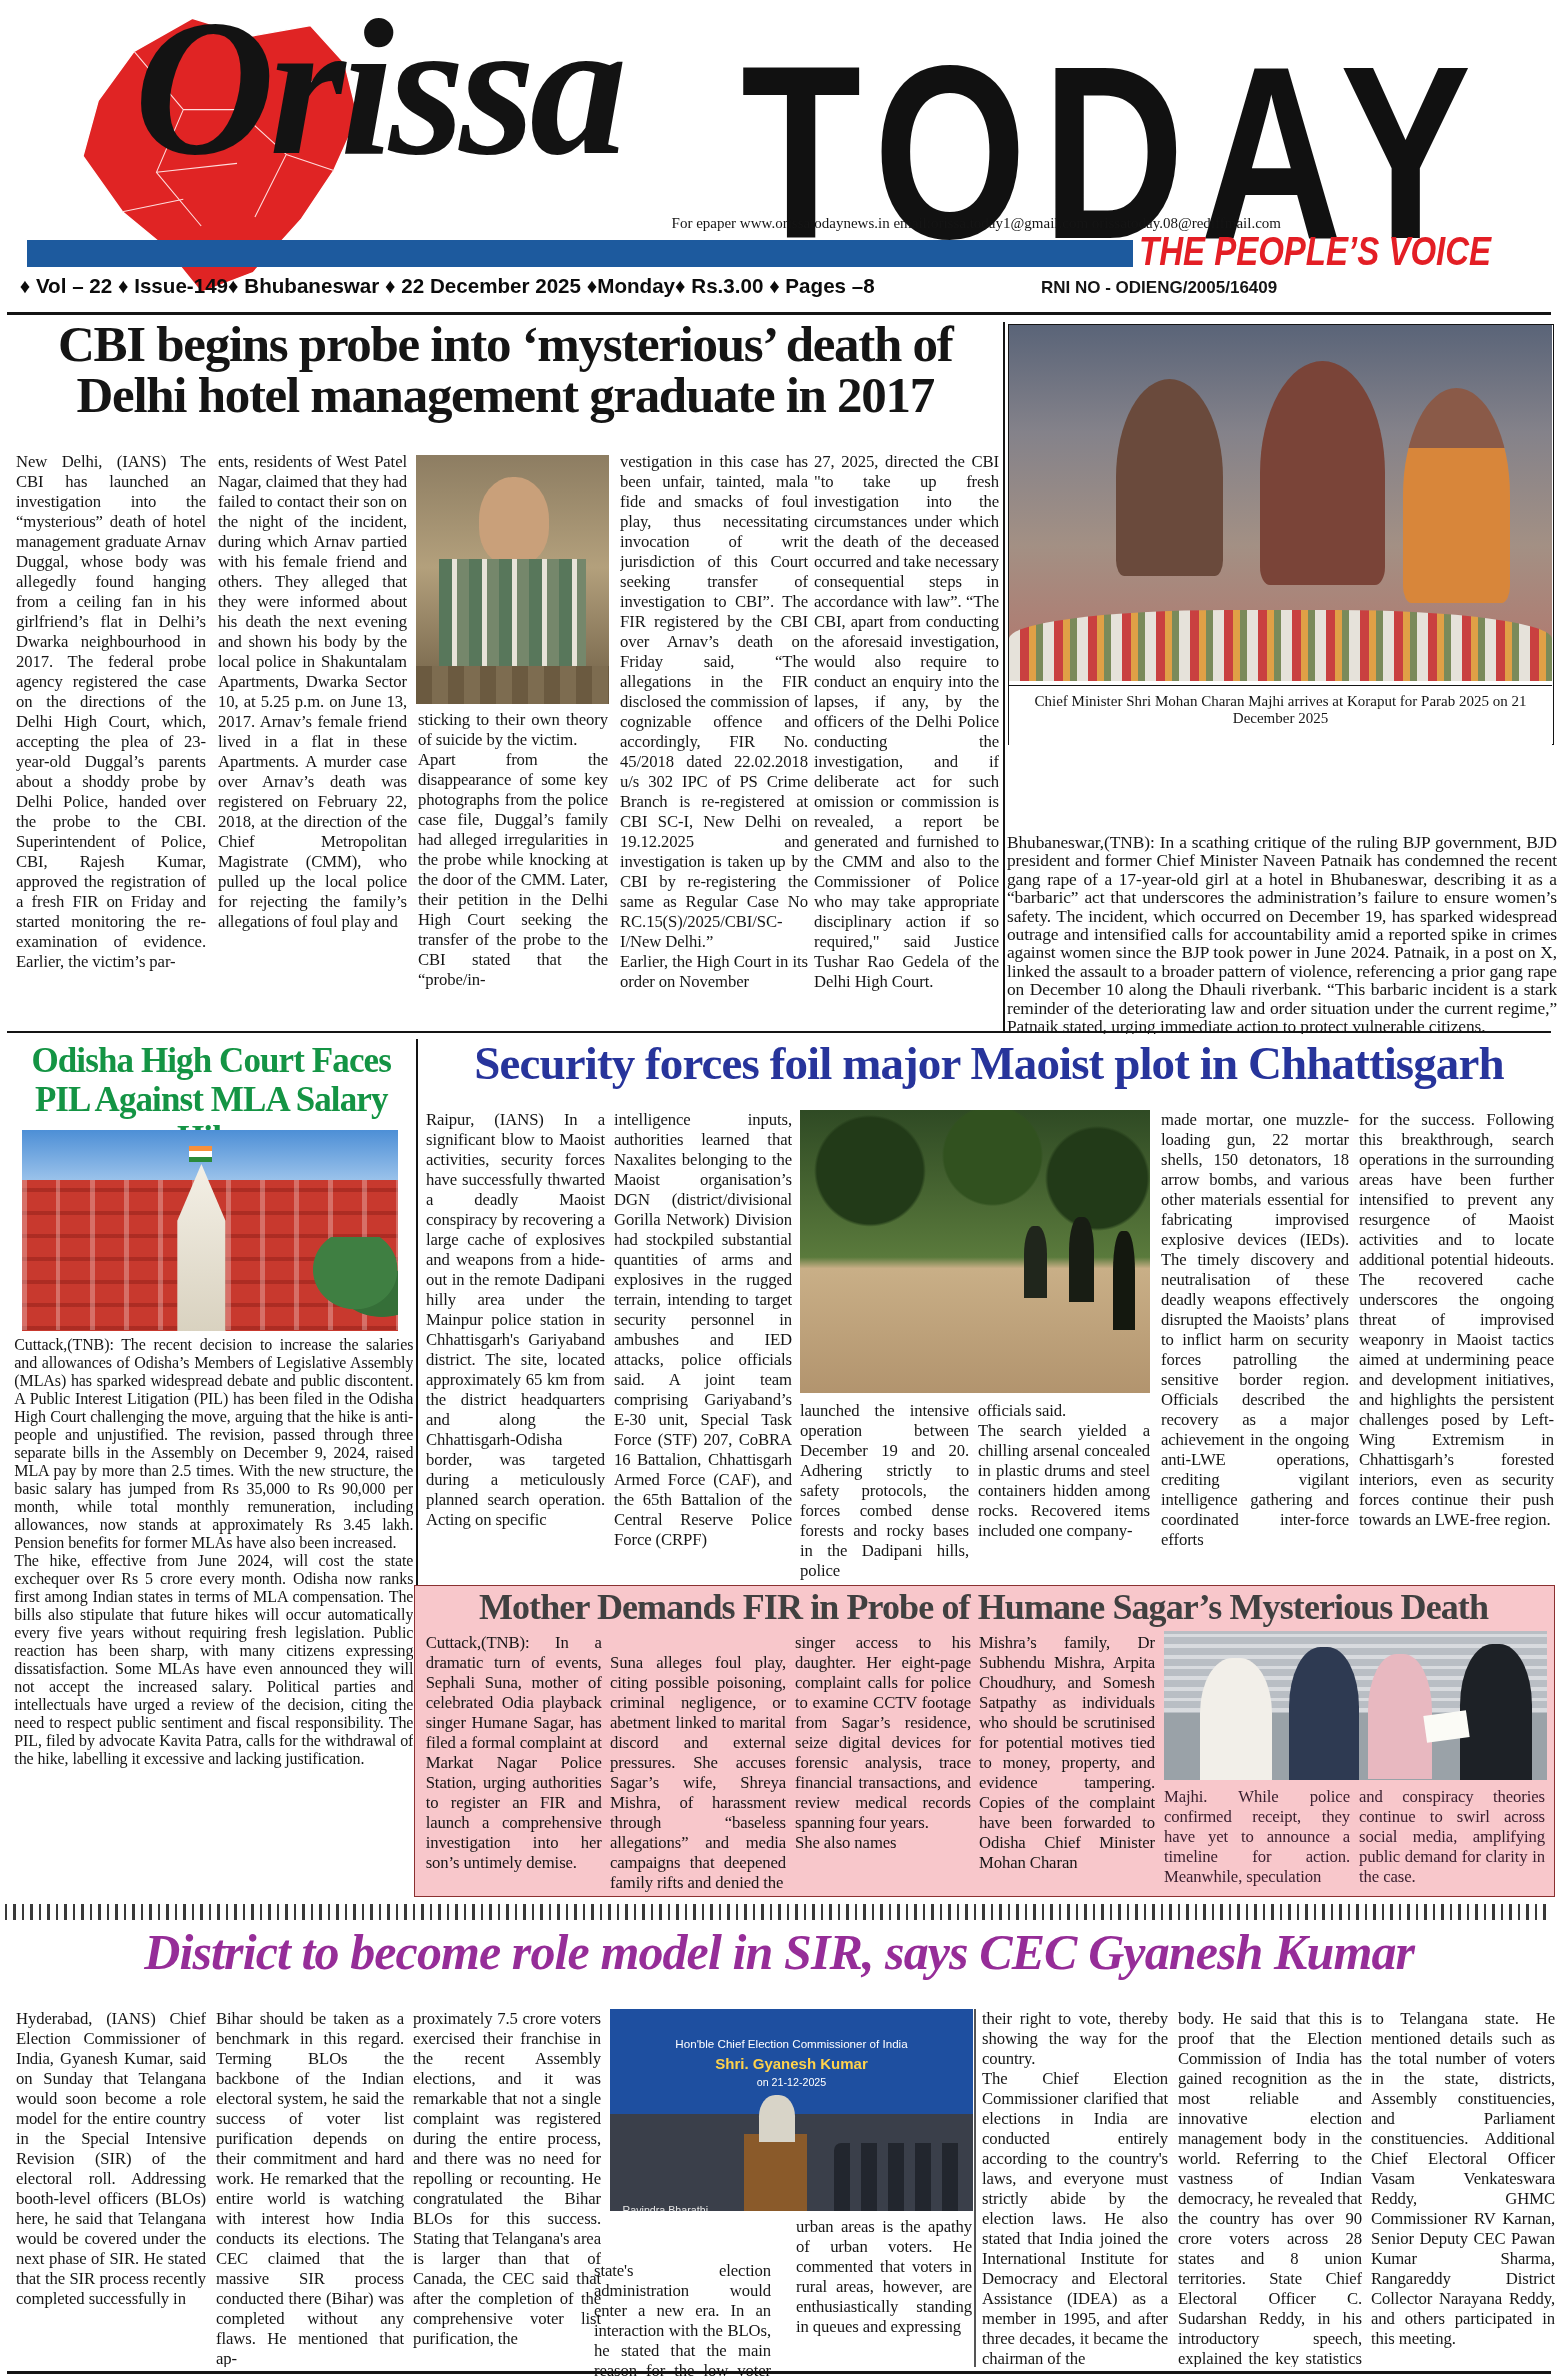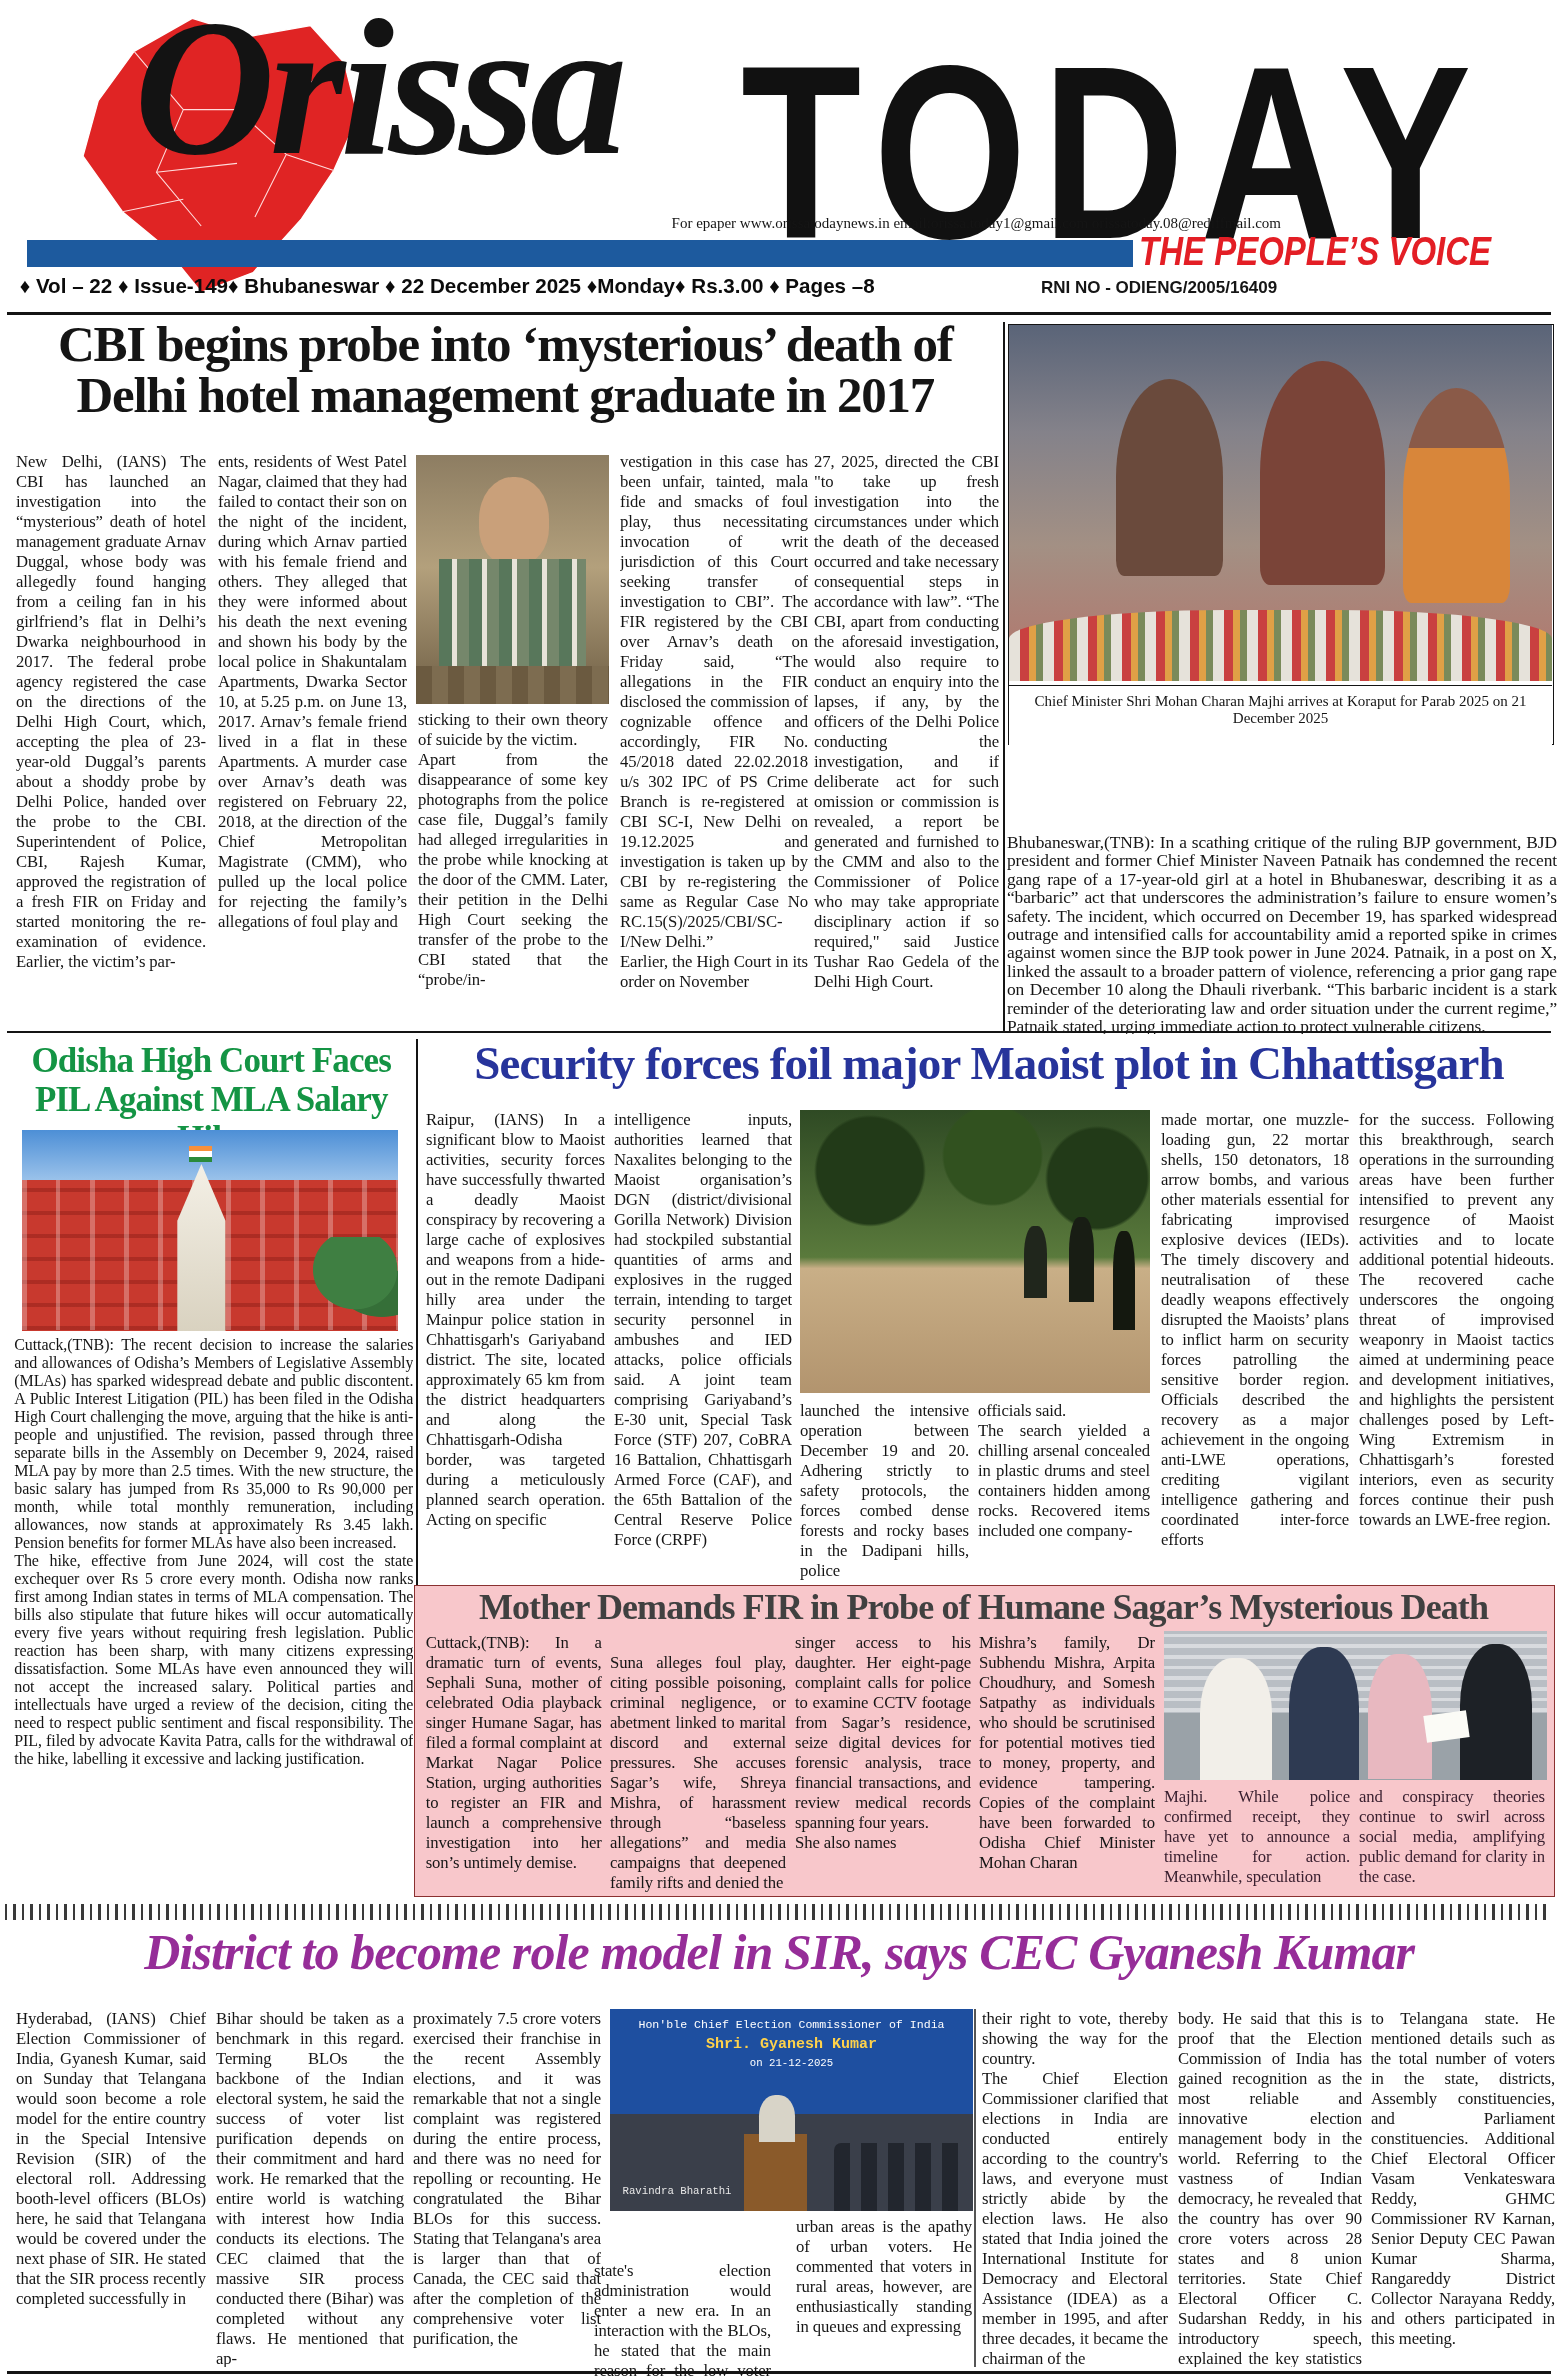--- a/index.html
+++ b/index.html
@@ -4,21 +4,21 @@
 <style>
   html,body{margin:0;padding:0;background:#9a9a9a;}
   #page{position:relative;width:1558px;height:2377px;background:#ffffff;overflow:hidden;
         font-family:"Liberation Serif","DejaVu Serif",serif;color:#151515;}
   .abs{position:absolute;}
   .col{position:absolute;text-align:justify;white-space:pre-line;overflow:hidden;
        font-size:16.7px;line-height:20px;letter-spacing:-0.1px;}
   .headline{position:absolute;font-weight:bold;text-align:center;font-family:"Liberation Serif",serif;}
   .rule{position:absolute;background:#141414;}
   .photo{position:absolute;overflow:hidden;}
-  .sans{font-family:Liberation Mono, monospace;}
+  .sans{font-family:Liberation Sans, sans-serif;margin-top:19px;}
   
   #title-script{position:absolute;left:134px;top:-25px;font-size:195px;font-style:italic;
       font-weight:bold;font-family:"Liberation Serif",serif;color:#131313;letter-spacing:-5.4px;}
   #title-bold{position:absolute;left:741px;top:30px;font-size:179px;font-weight:900;
       font-family:"Liberation Sans",sans-serif;letter-spacing:14.3px;color:#111;
       transform:scale(1.10,1.38);transform-origin:left top;line-height:1;}
   #epaper{position:absolute;left:0;top:215px;width:1281px;text-align:right;font-size:15px;}
   #bluebar{position:absolute;left:27px;top:240px;width:1106px;height:27px;background:#1d5a9e;}
   #tagline{position:absolute;left:1139px;top:227px;width:419px;font-size:33px;font-weight:900;
       font-style:italic;color:#e31e25;font-family:"Liberation Sans",sans-serif;

